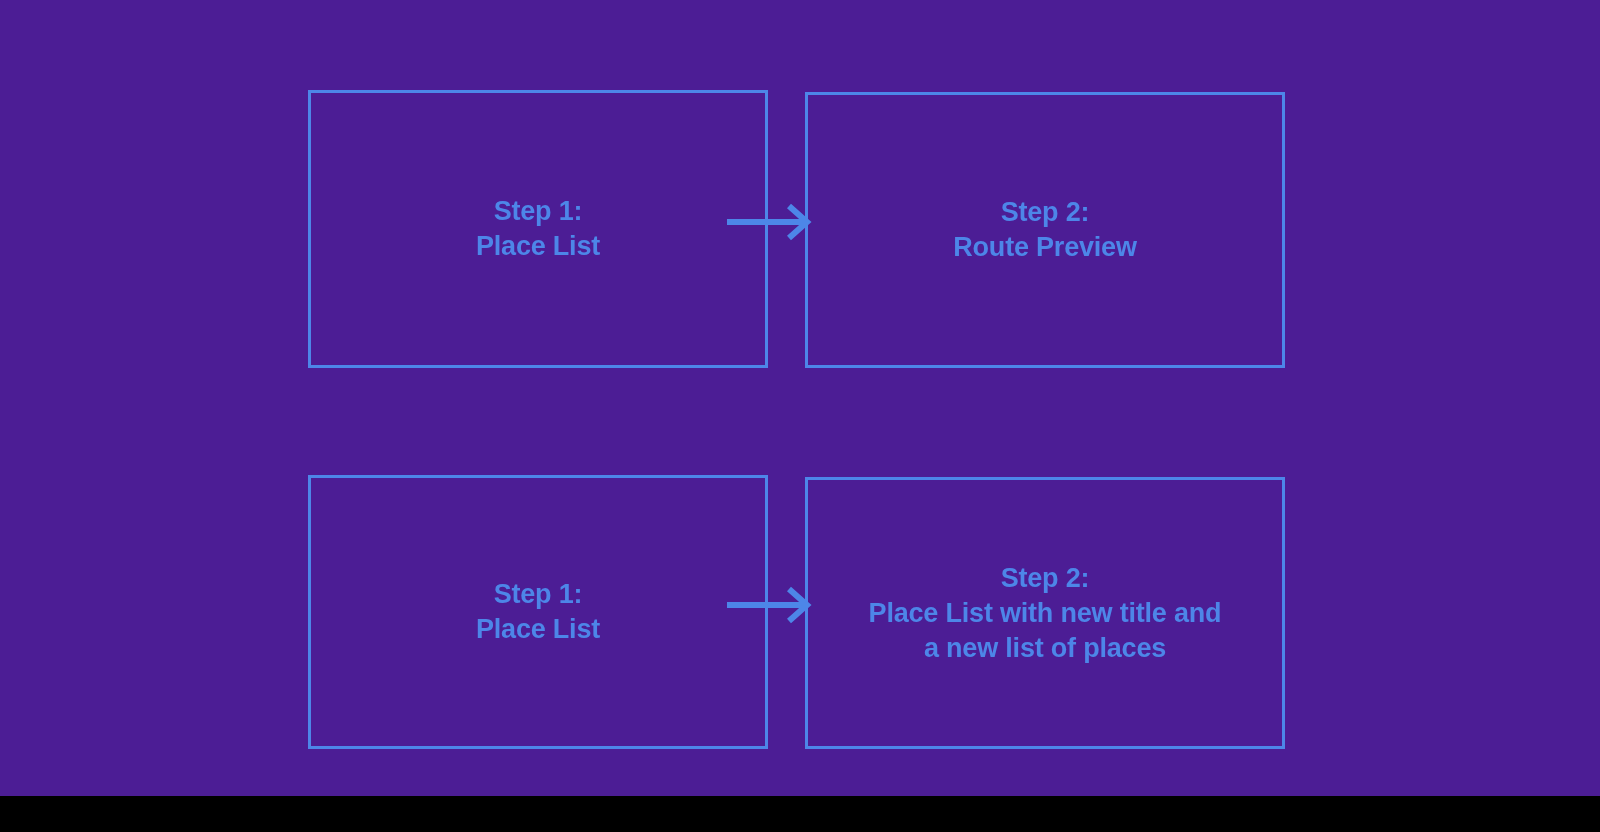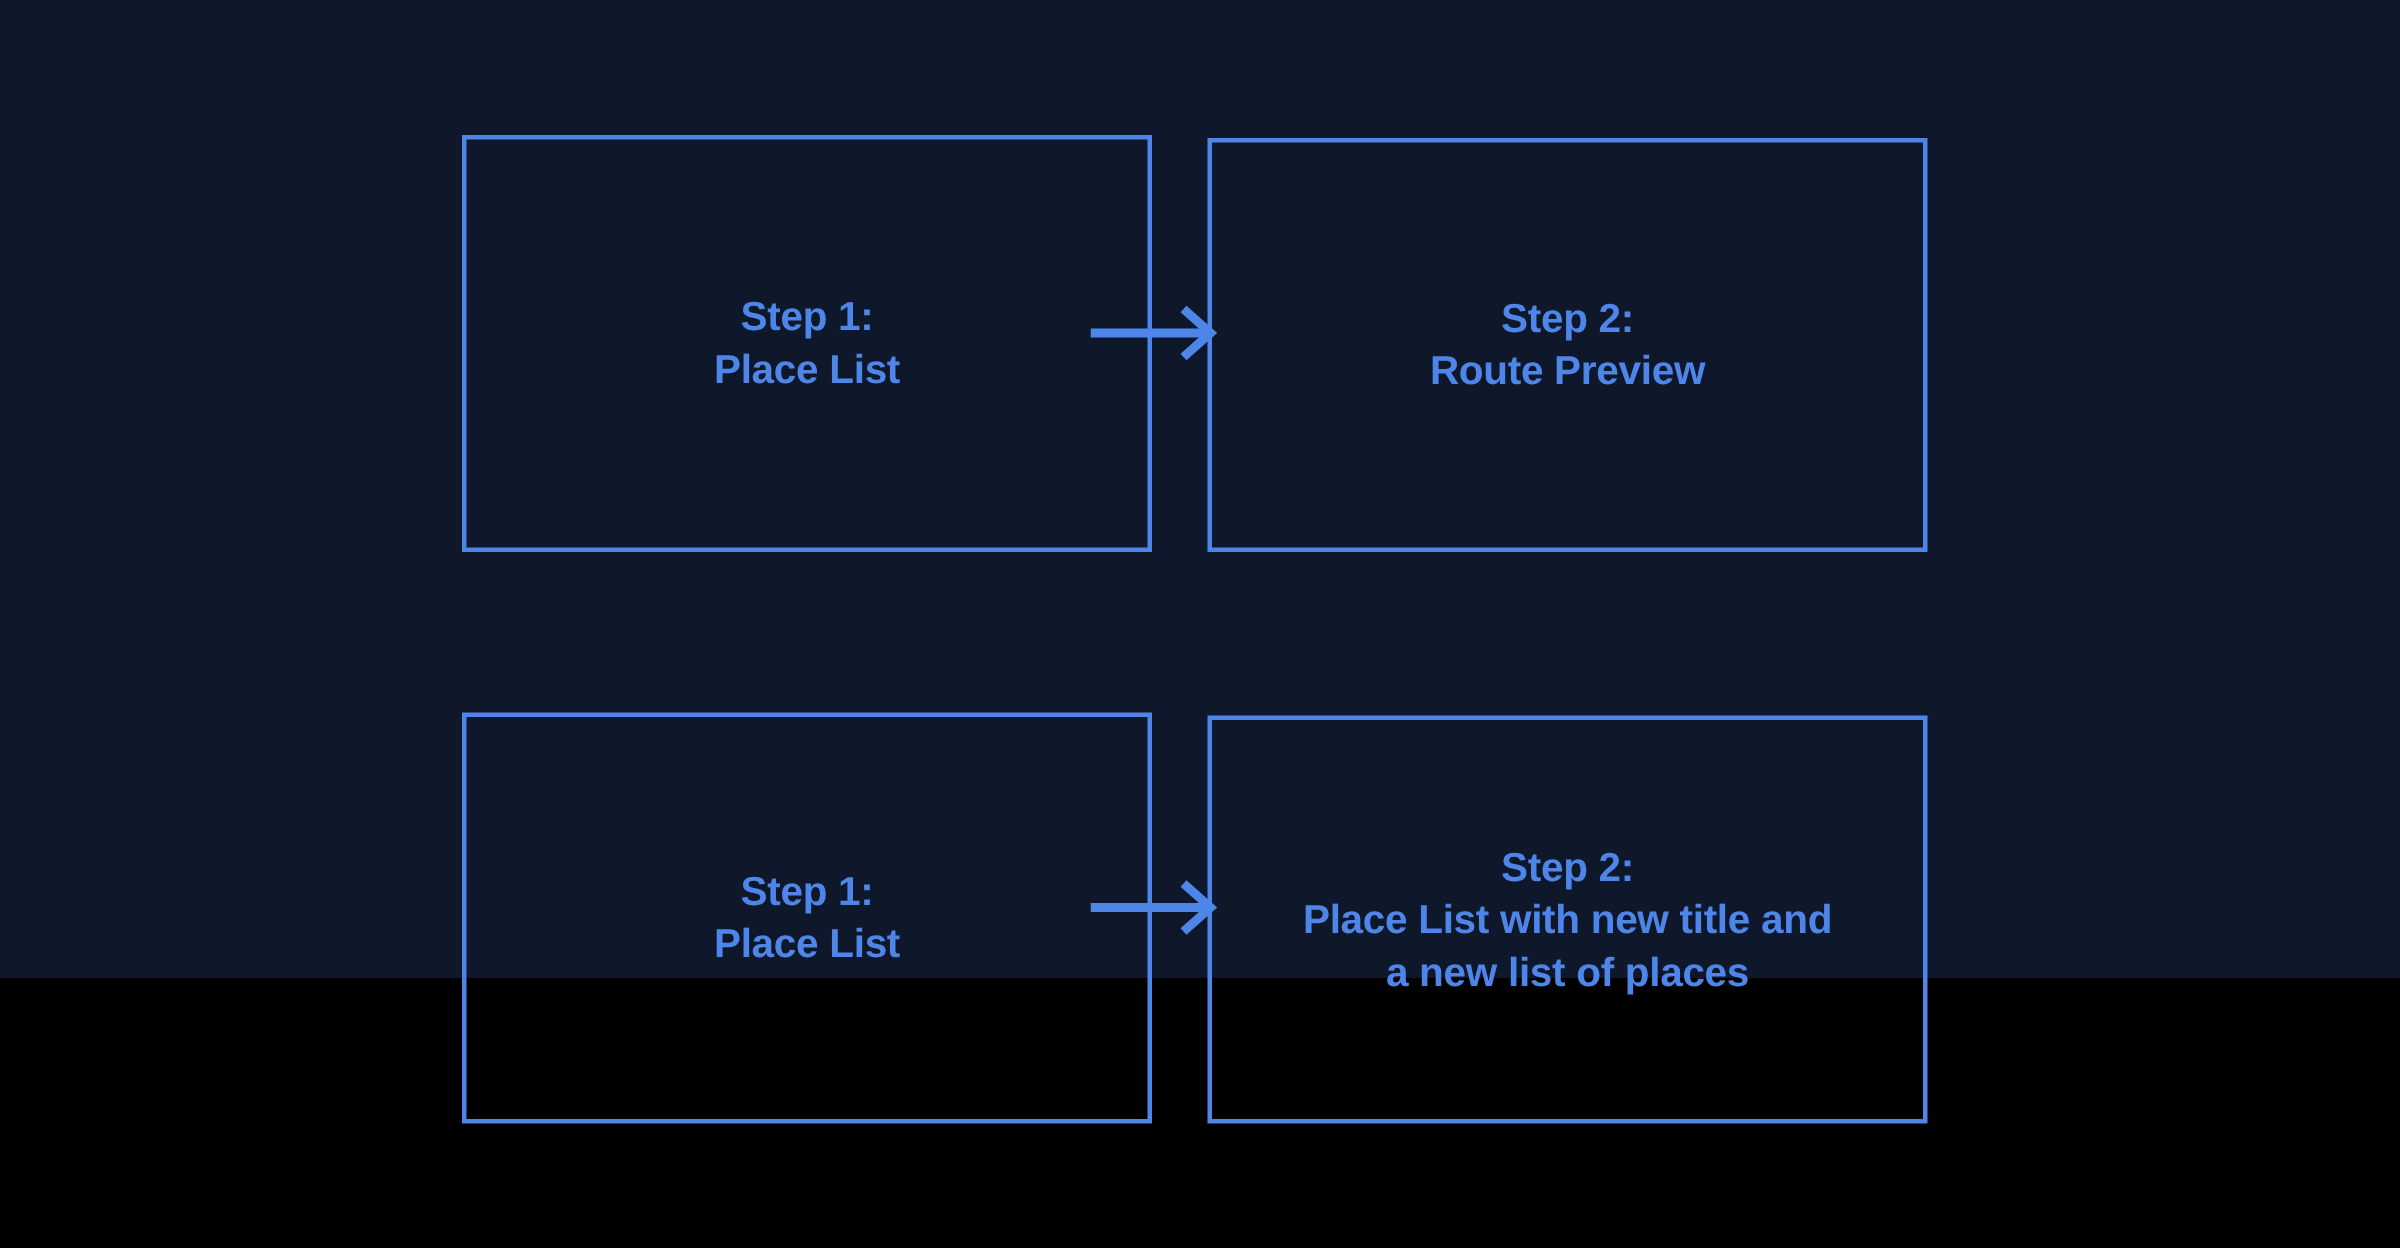--- a/index.html
+++ b/index.html
@@ -10,22 +10,22 @@
   }
   body {
     width: 1600px;
     height: 832px;
     overflow: hidden;
     font-family: "Liberation Sans", sans-serif;
   }
   #canvas {
     position: relative;
     width: 1600px;
-    height: 652px;
-    background: #0f172a;
+    height: 796px;
+    background: #4c1d95;
   }
 
   .flow-row {
     position: absolute;
     left: 0;
     width: 1600px;
   }
   #row-top { top: 90px; height: 278px; }
   #row-bottom { top: 475px; height: 274px; }
 

